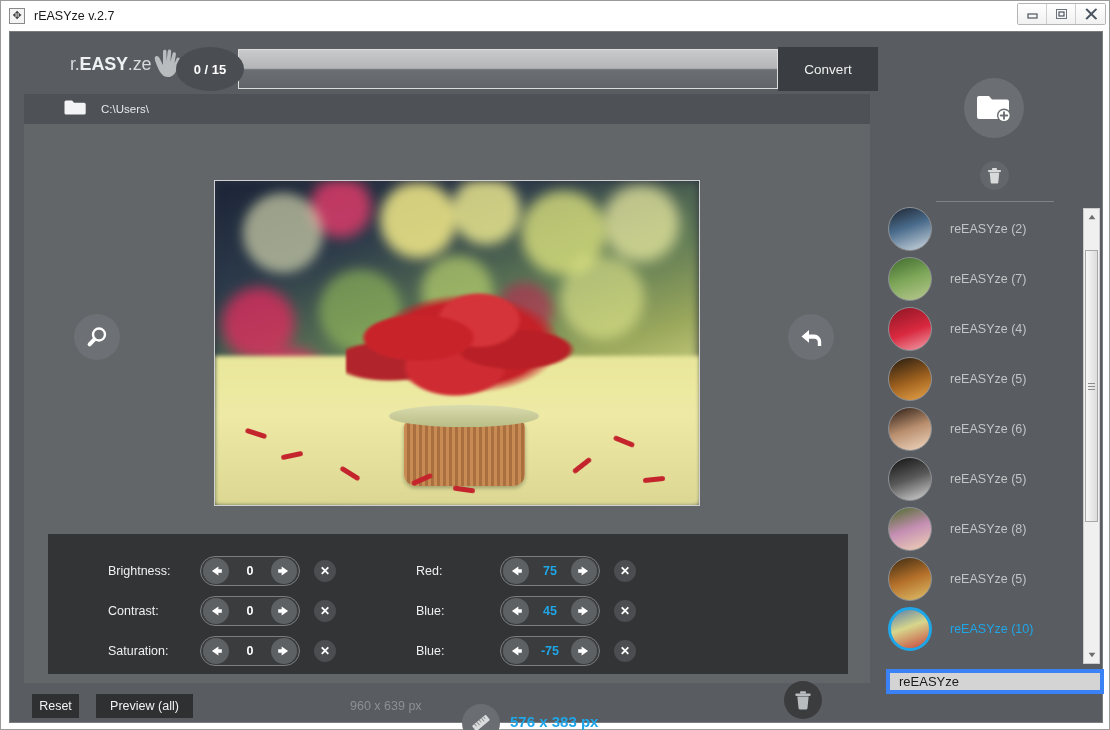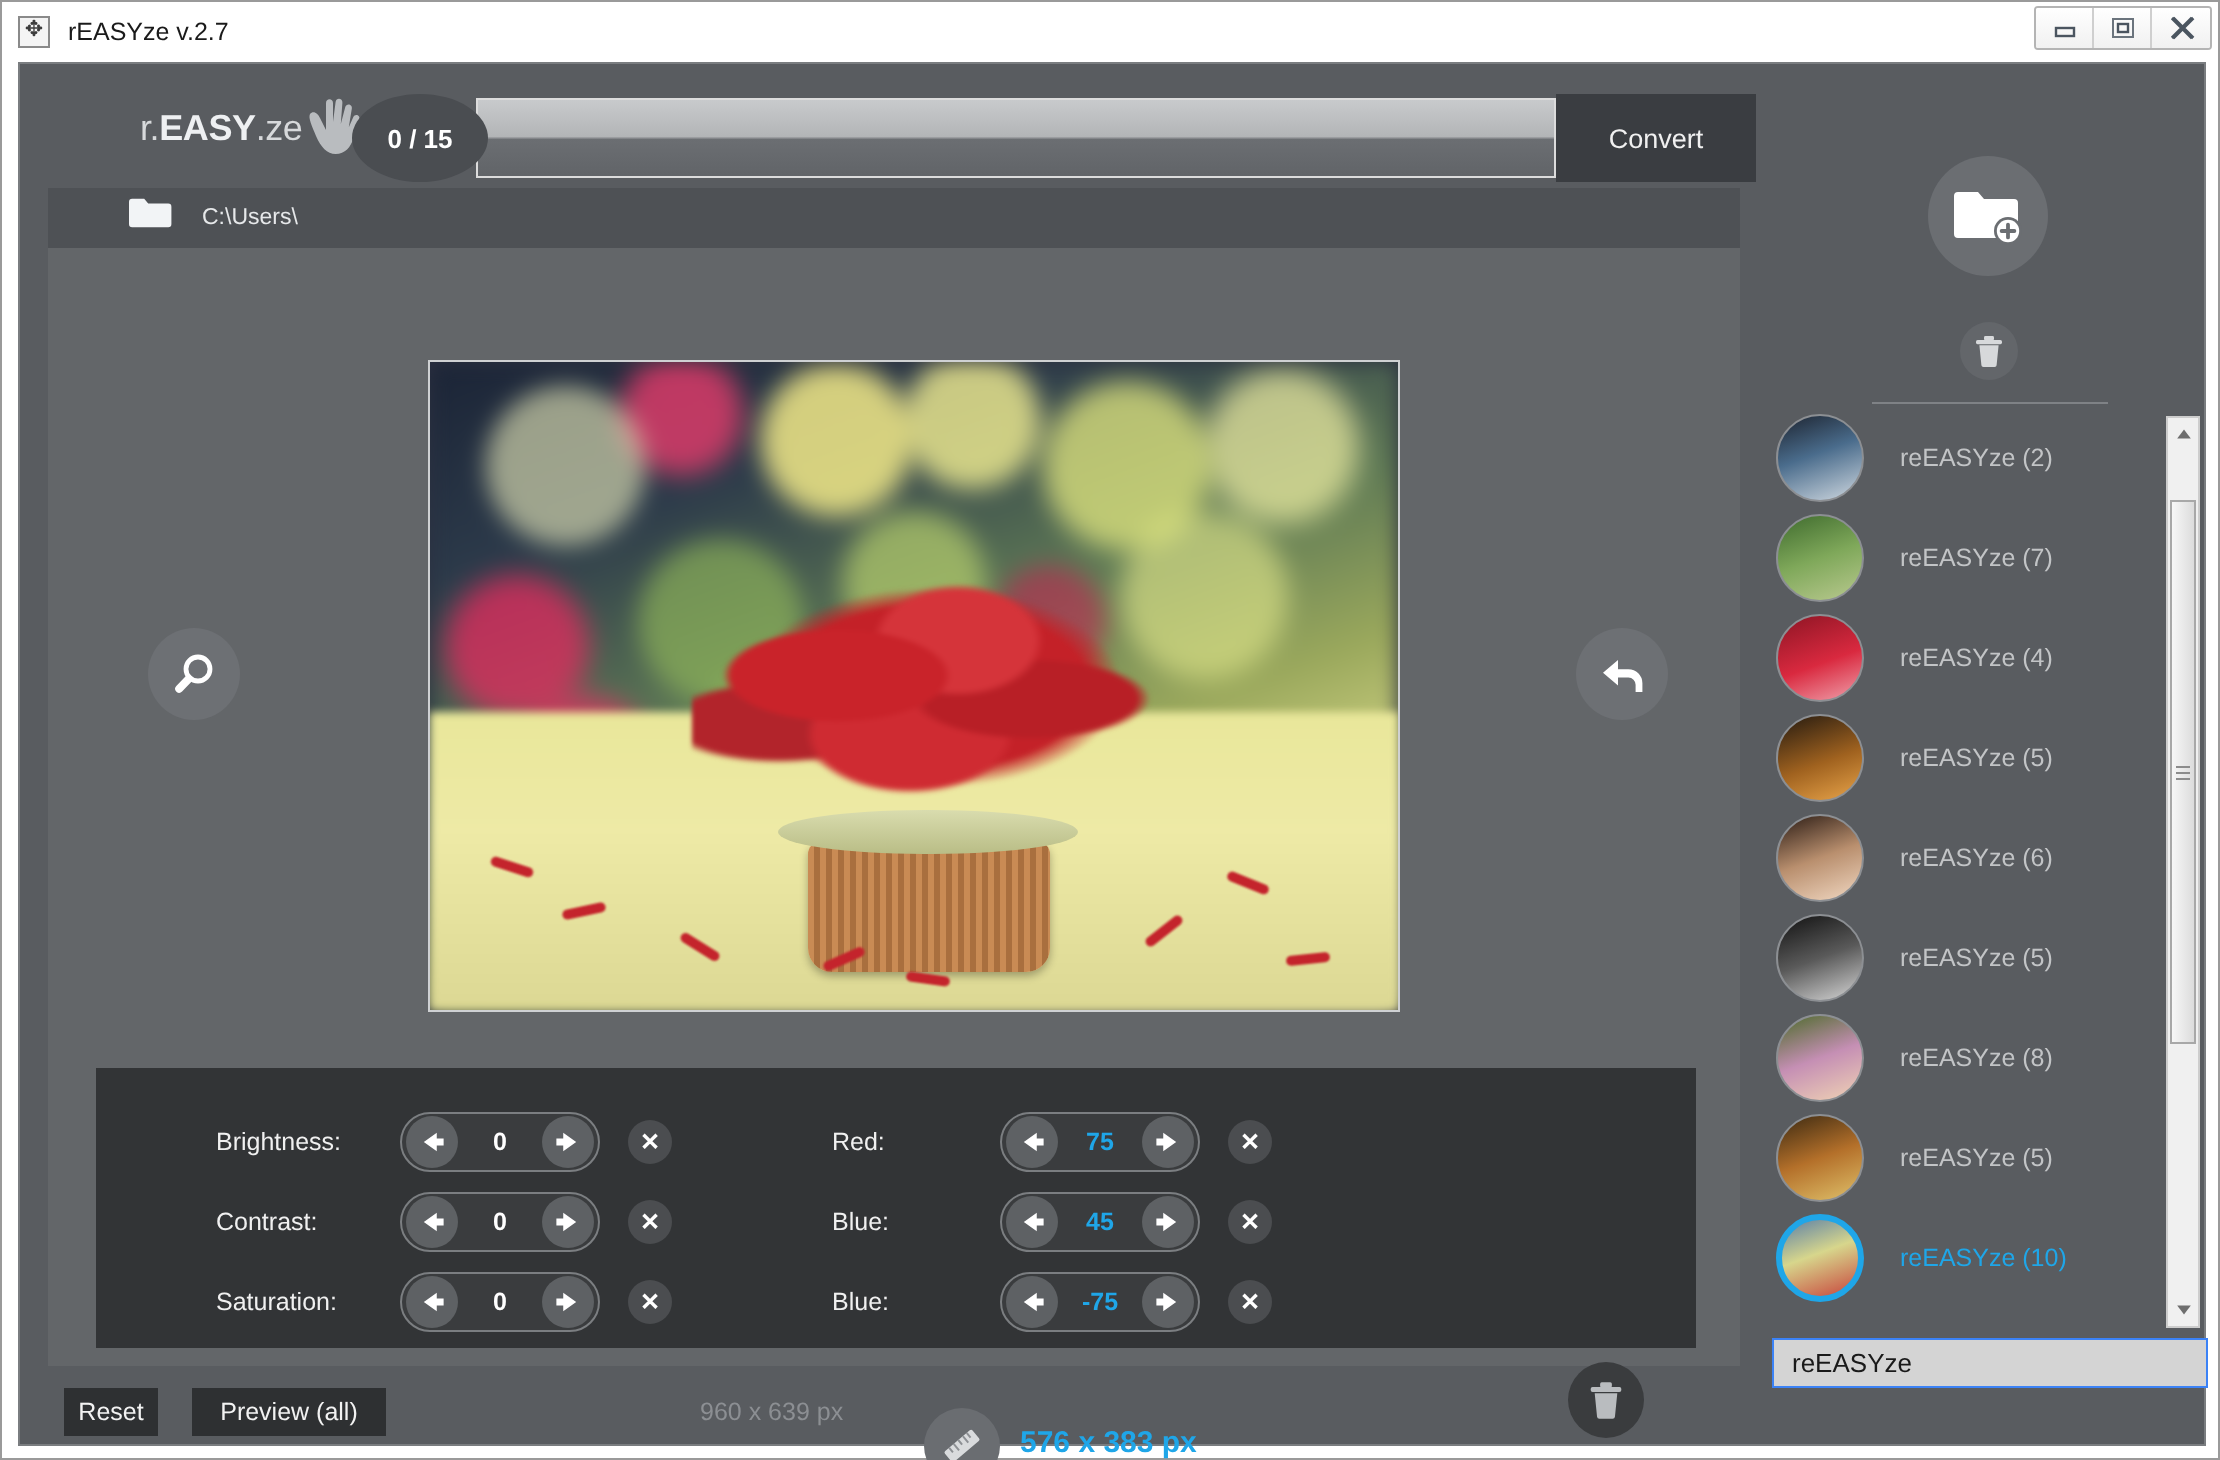--- a/index.html
+++ b/index.html
@@ -340,21 +340,21 @@
     background: linear-gradient(90deg,#f7f7f7,#dcdcdc);
     border: 1px solid #a8a8a8;
     display: flex; align-items: center; justify-content: center;
   }
   #sb-grip { width: 7px; height: 7px;
     background: repeating-linear-gradient(#8c8c8c 0 1px, transparent 1px 3px); }
 
   #name-input {
     position: absolute; left: 876px; top: 637px;
     width: 218px; height: 25px;
-    background: #d4d4d4; border: 1px solid #3b82f6;
+    background: #d4d4d4; border: 4px solid #3b82f6;
     display: flex; align-items: center;
     padding-left: 9px;
     font-size: 13px; color: #1a1a1a;
   }
 </style>
 </head>
 <body>
 
 <div id="window">
 

